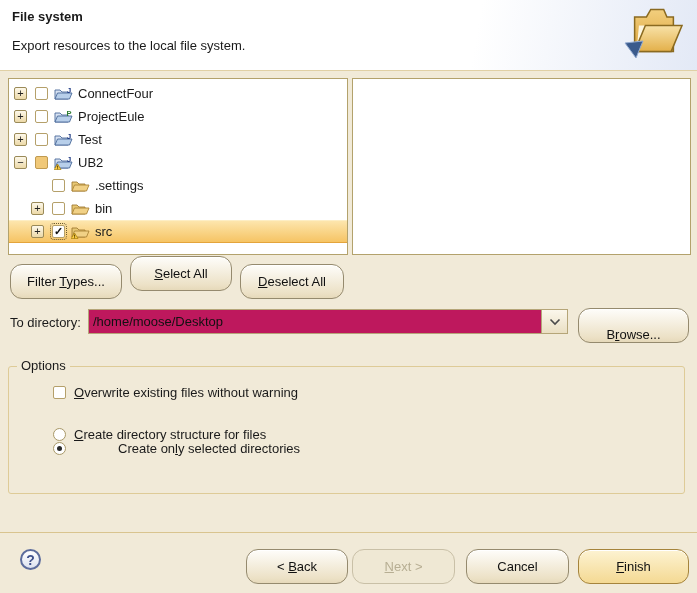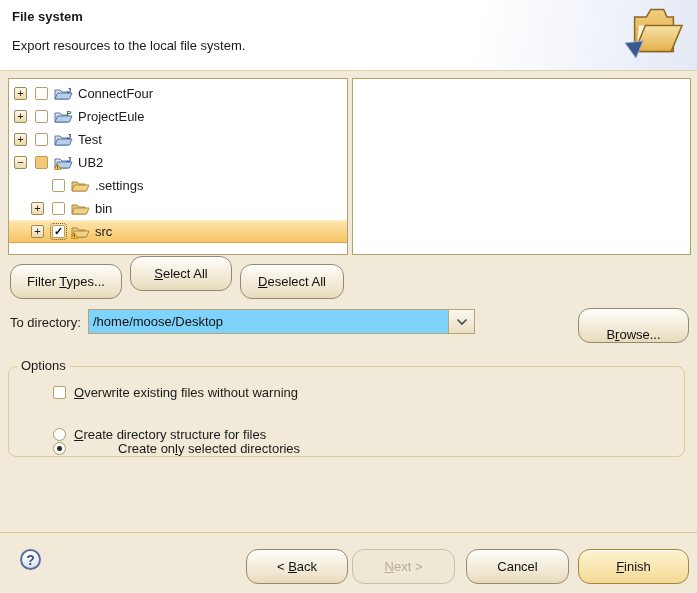--- a/index.html
+++ b/index.html
@@ -52,30 +52,30 @@
   #btn-browse{left:578px;top:308px;width:111px;align-items:flex-end;}
   #btn-back{left:246px;top:549px;width:102px;}
   #btn-next{left:352px;top:549px;width:103px;color:#b7ae93;
     background:#efe8d4;border-color:#c9c0a7;box-shadow:none;}
   #btn-cancel{left:466px;top:549px;width:103px;}
   #btn-finish{left:578px;top:549px;width:111px;
     background:linear-gradient(#fdf3d2,#f4d993);border-color:#a5843c;}
 
   
   #dir-label{position:absolute;left:10px;top:315px;font-size:13px;}
-  #dir-combo{position:absolute;left:88px;top:309px;width:387px;height:25px;box-sizing:border-box;
-    background:#7dd3fc;border:1px solid #b5a578;display:flex;}
+  #dir-combo{position:absolute;left:88px;top:309px;width:480px;height:25px;box-sizing:border-box;
+    background:#be185d;border:1px solid #b5a578;display:flex;}
   #dir-input{flex:1;border:none;outline:none;font-family:"Liberation Sans",sans-serif;
     font-size:13px;padding:0 4px;background:transparent;color:#111;}
   #dir-drop{flex:0 0 25px;display:flex;align-items:center;justify-content:center;
     background:linear-gradient(#fbf7ec,#eadfc3);border-left:1px solid #b5a578;}
 
   
-  #options-group{position:absolute;left:8px;top:366px;width:677px;height:91px;box-sizing:border-box;
-    border:1px solid #decb97;border-radius:8px;}
+  #options-group{position:absolute;left:8px;top:366px;width:677px;height:128px;box-sizing:border-box;
+    border:1px solid #decb97;border-radius:3px;}
   #options-title{position:absolute;left:8px;top:-9px;background:#f1ead8;padding:0 4px;font-size:13px;}
   .opt-row{position:absolute;left:12px;display:flex;align-items:center;height:18px;padding-left:32px;}
   .opt-row:nth-of-type(2){top:16px;}
   .opt-row:nth-of-type(3){top:44px;margin-top:14px;}
   .opt-row:nth-of-type(4){top:72px;gap:44px;}
   .ctrl{width:13px;height:13px;box-sizing:border-box;margin-right:8px;background:#fff;
     border:1px solid #b5a06a;}
   .ctrl.checkbox{border-radius:2px;}
   .ctrl.radio{border-radius:50%;border-color:#a89868;position:relative;}
   .ctrl.radio.checked::after{content:"";position:absolute;left:3px;top:3px;width:5px;height:5px;

